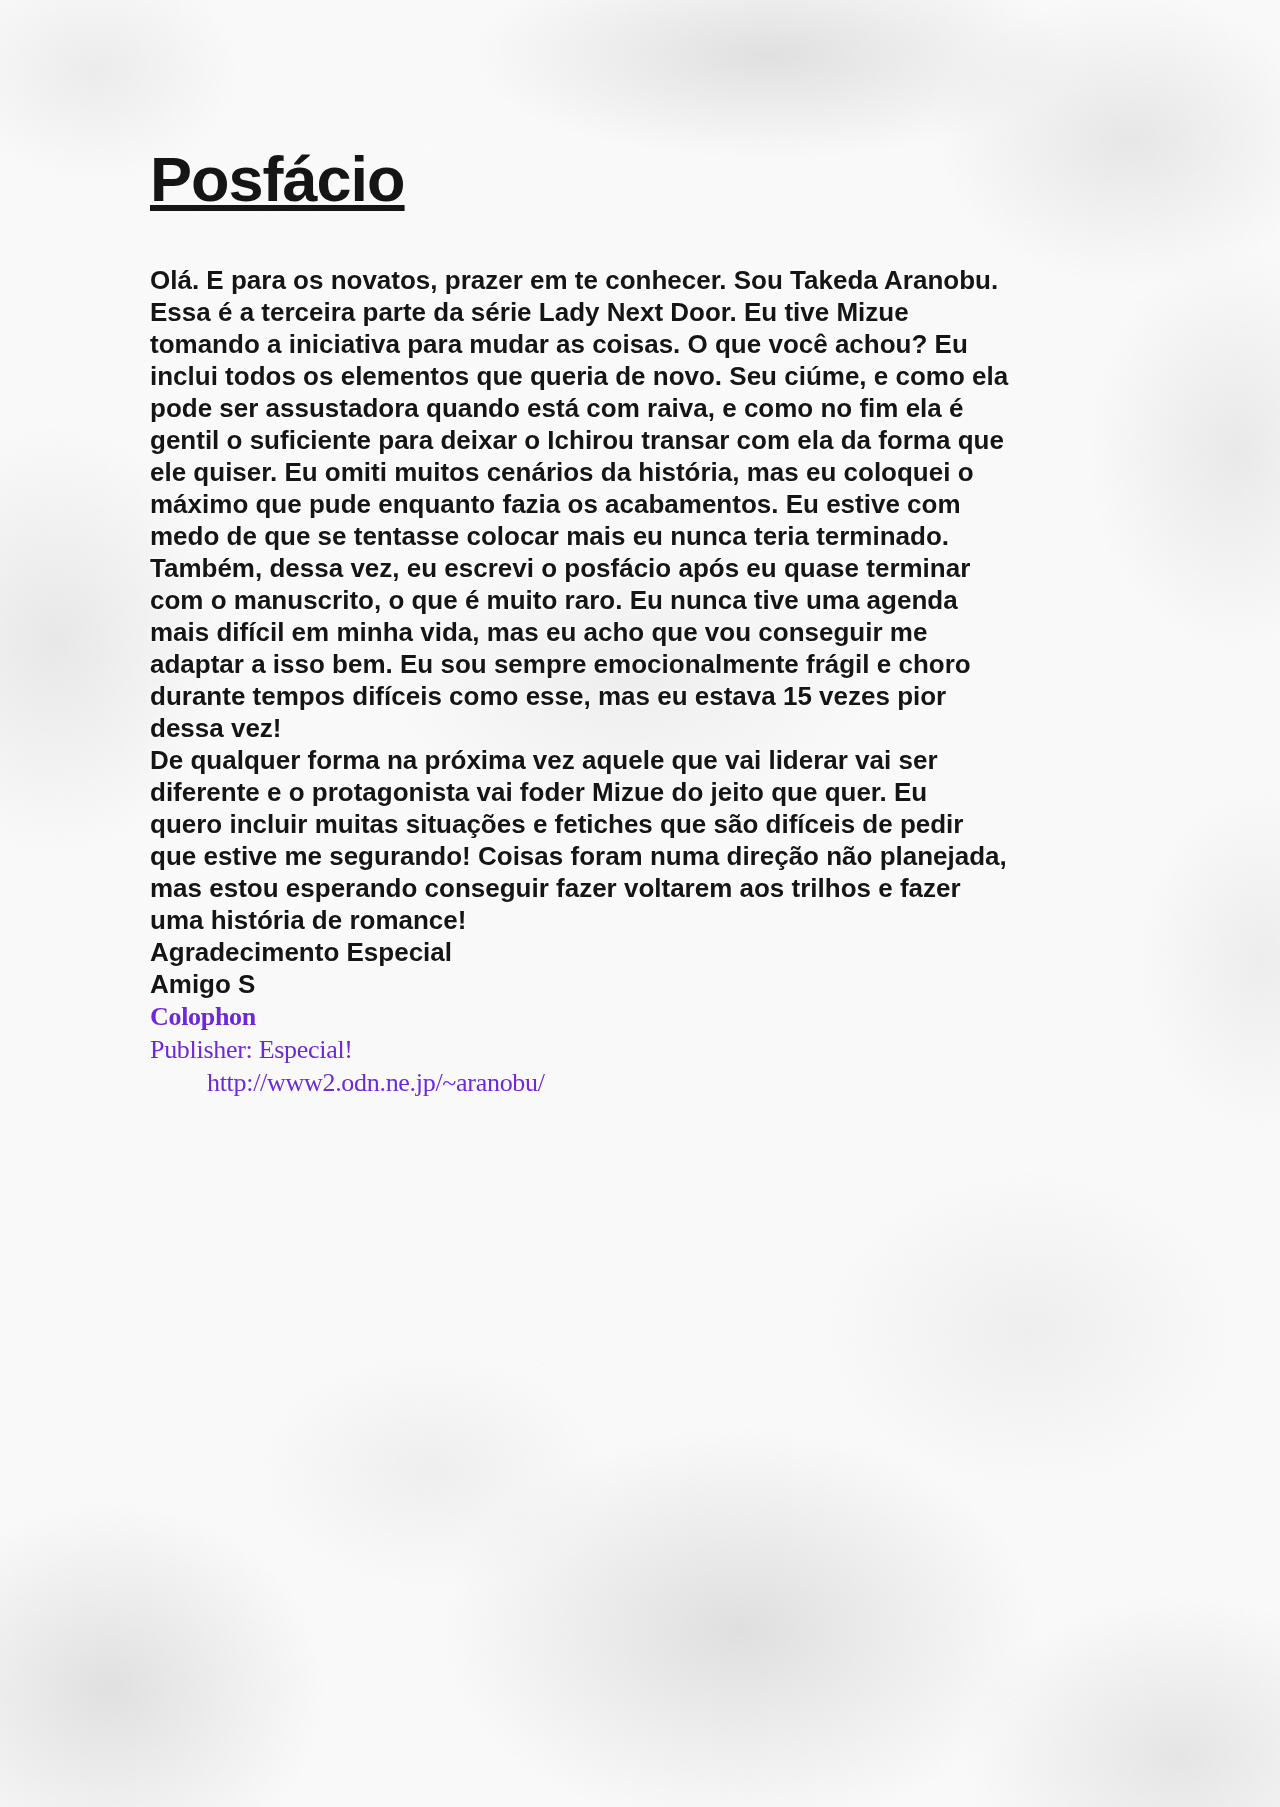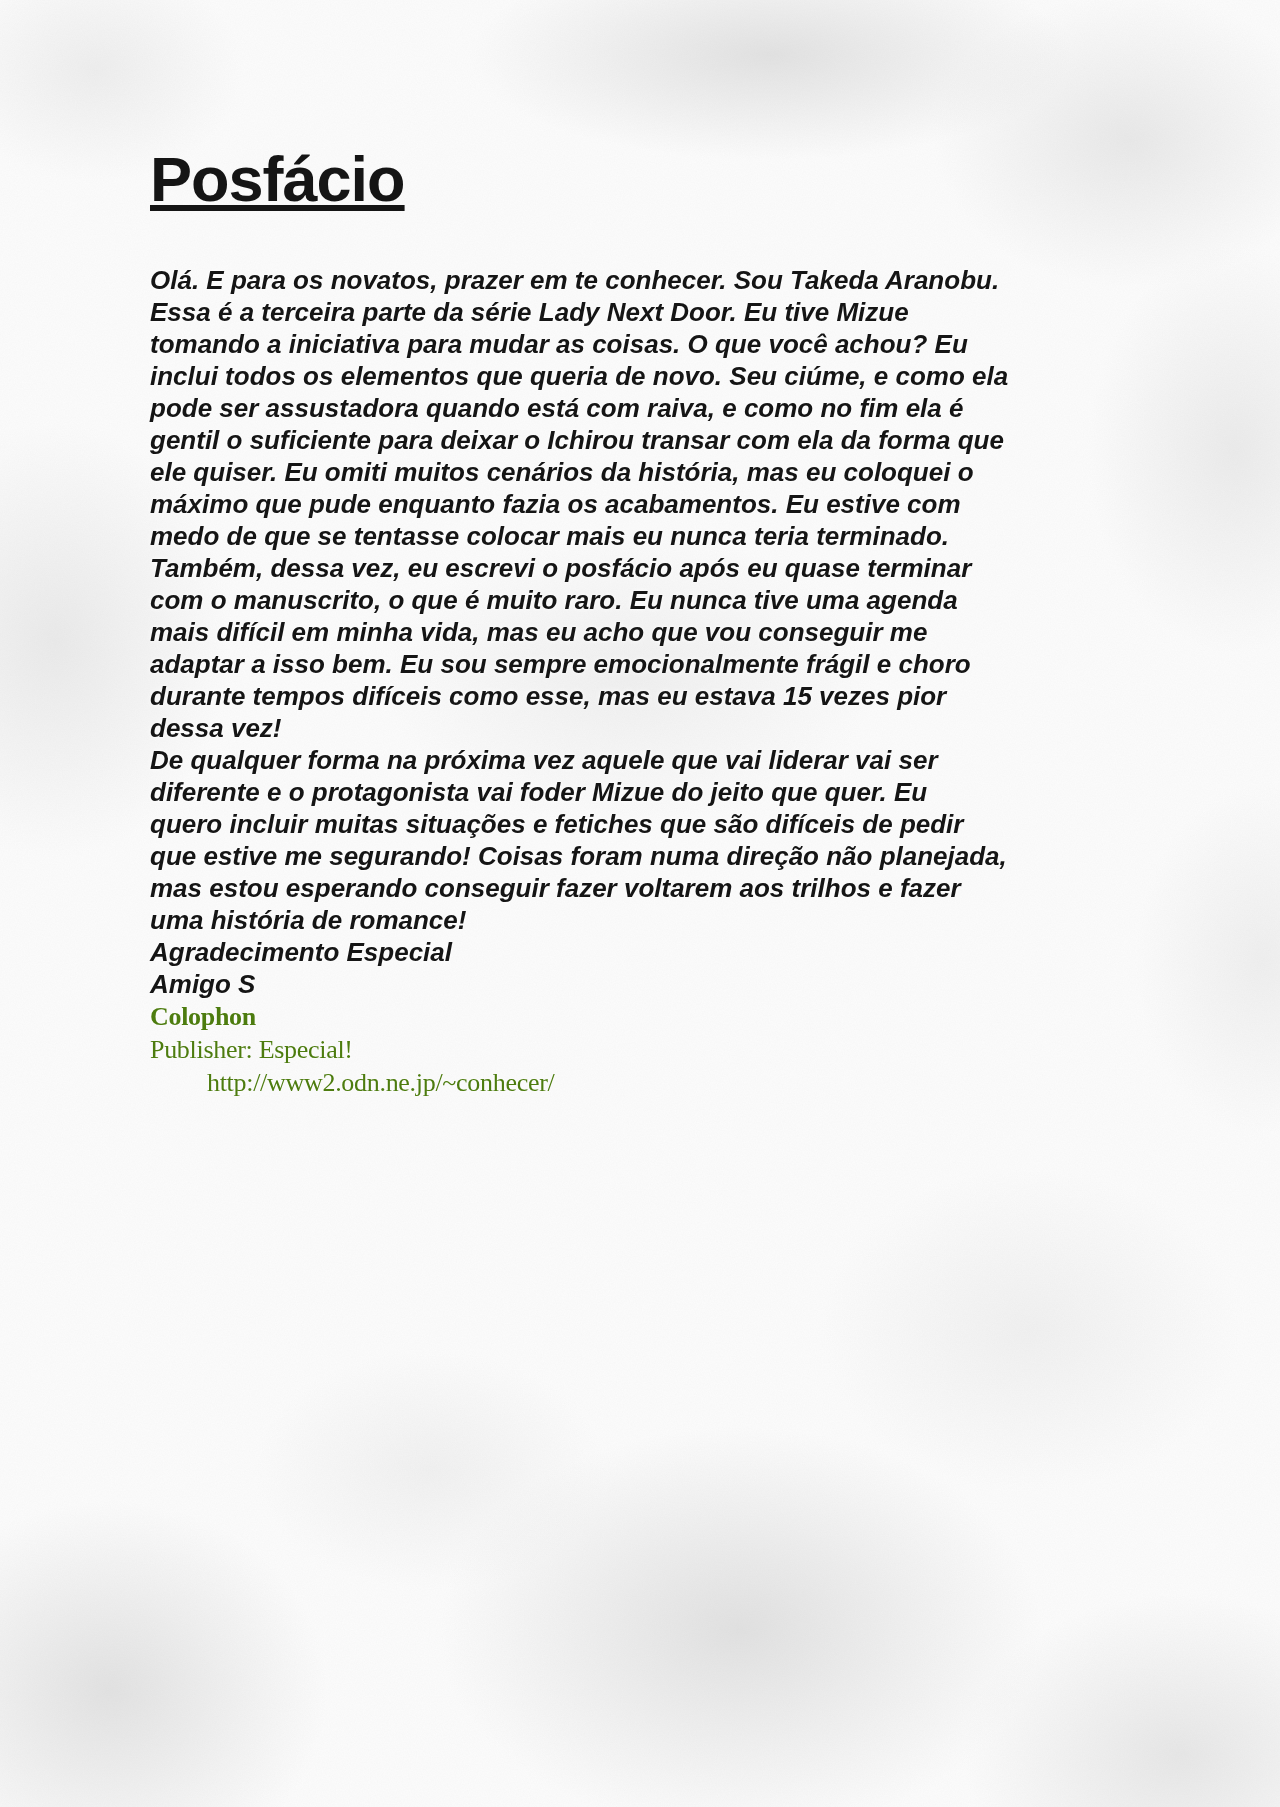--- a/index.html
+++ b/index.html
@@ -34,34 +34,33 @@
   }
   h1.title {
     margin: 0 0 53px 0;
     font-size: 63px; line-height: 63px; font-weight: 700; letter-spacing: -1px; text-decoration: underline;
   }
   p.body {
     margin: 0;
     font-size: 26px; line-height: 32px; font-weight: 700;
     white-space: pre-line;
     text-shadow: 0 0 3px rgba(255,255,255,.95), 0 0 6px rgba(255,255,255,.75);
-    font-style: italic;
   }
   .p1 { margin-bottom: 46px; }
   .p2 { margin-bottom: 46px; }
   .p3 { margin-bottom: 40px; }
   .p4 { margin-bottom: 44px; }
   .p5 { margin-bottom: 58px; }
   .thanks-heading { margin-bottom: 48px; }
   .thanks-name   { margin-bottom: 112px; }
   .colophon { margin-bottom: 30px; }
   .colophon, .adaptation {
     font-family: "Liberation Serif", serif;
     font-size: 26px; line-height: 33px; letter-spacing: -0.3px;
-    color: #4d7c0f;
+    color: #6d28d9;
     text-shadow: 0 0 3px rgba(255,255,255,.95), 0 0 6px rgba(255,255,255,.75);
   }
   .c-heading { font-weight: 700; }
   .c-indent { margin-left: 57px; }
 </style>
 </head>
 <body>
 
 <div class="clouds"></div>
 
@@ -97,16 +96,16 @@
 que estive me segurando! Coisas foram numa direção não planejada,
 mas estou esperando conseguir fazer voltarem aos trilhos e fazer
 uma história de romance!</p>
 
   <p class="body thanks-heading">Agradecimento Especial</p>
   <p class="body thanks-name">Amigo S</p>
 
   <section class="colophon">
     <div class="c-heading">Colophon</div>
     <div class="c-line">Publisher: Especial!</div>
-    <div class="c-line c-indent">http://www2.odn.ne.jp/~conhecer/</div>
+    <div class="c-line c-indent">http://www2.odn.ne.jp/~aranobu/</div>
   </section>
 
 </main>
 
 </body></html>

